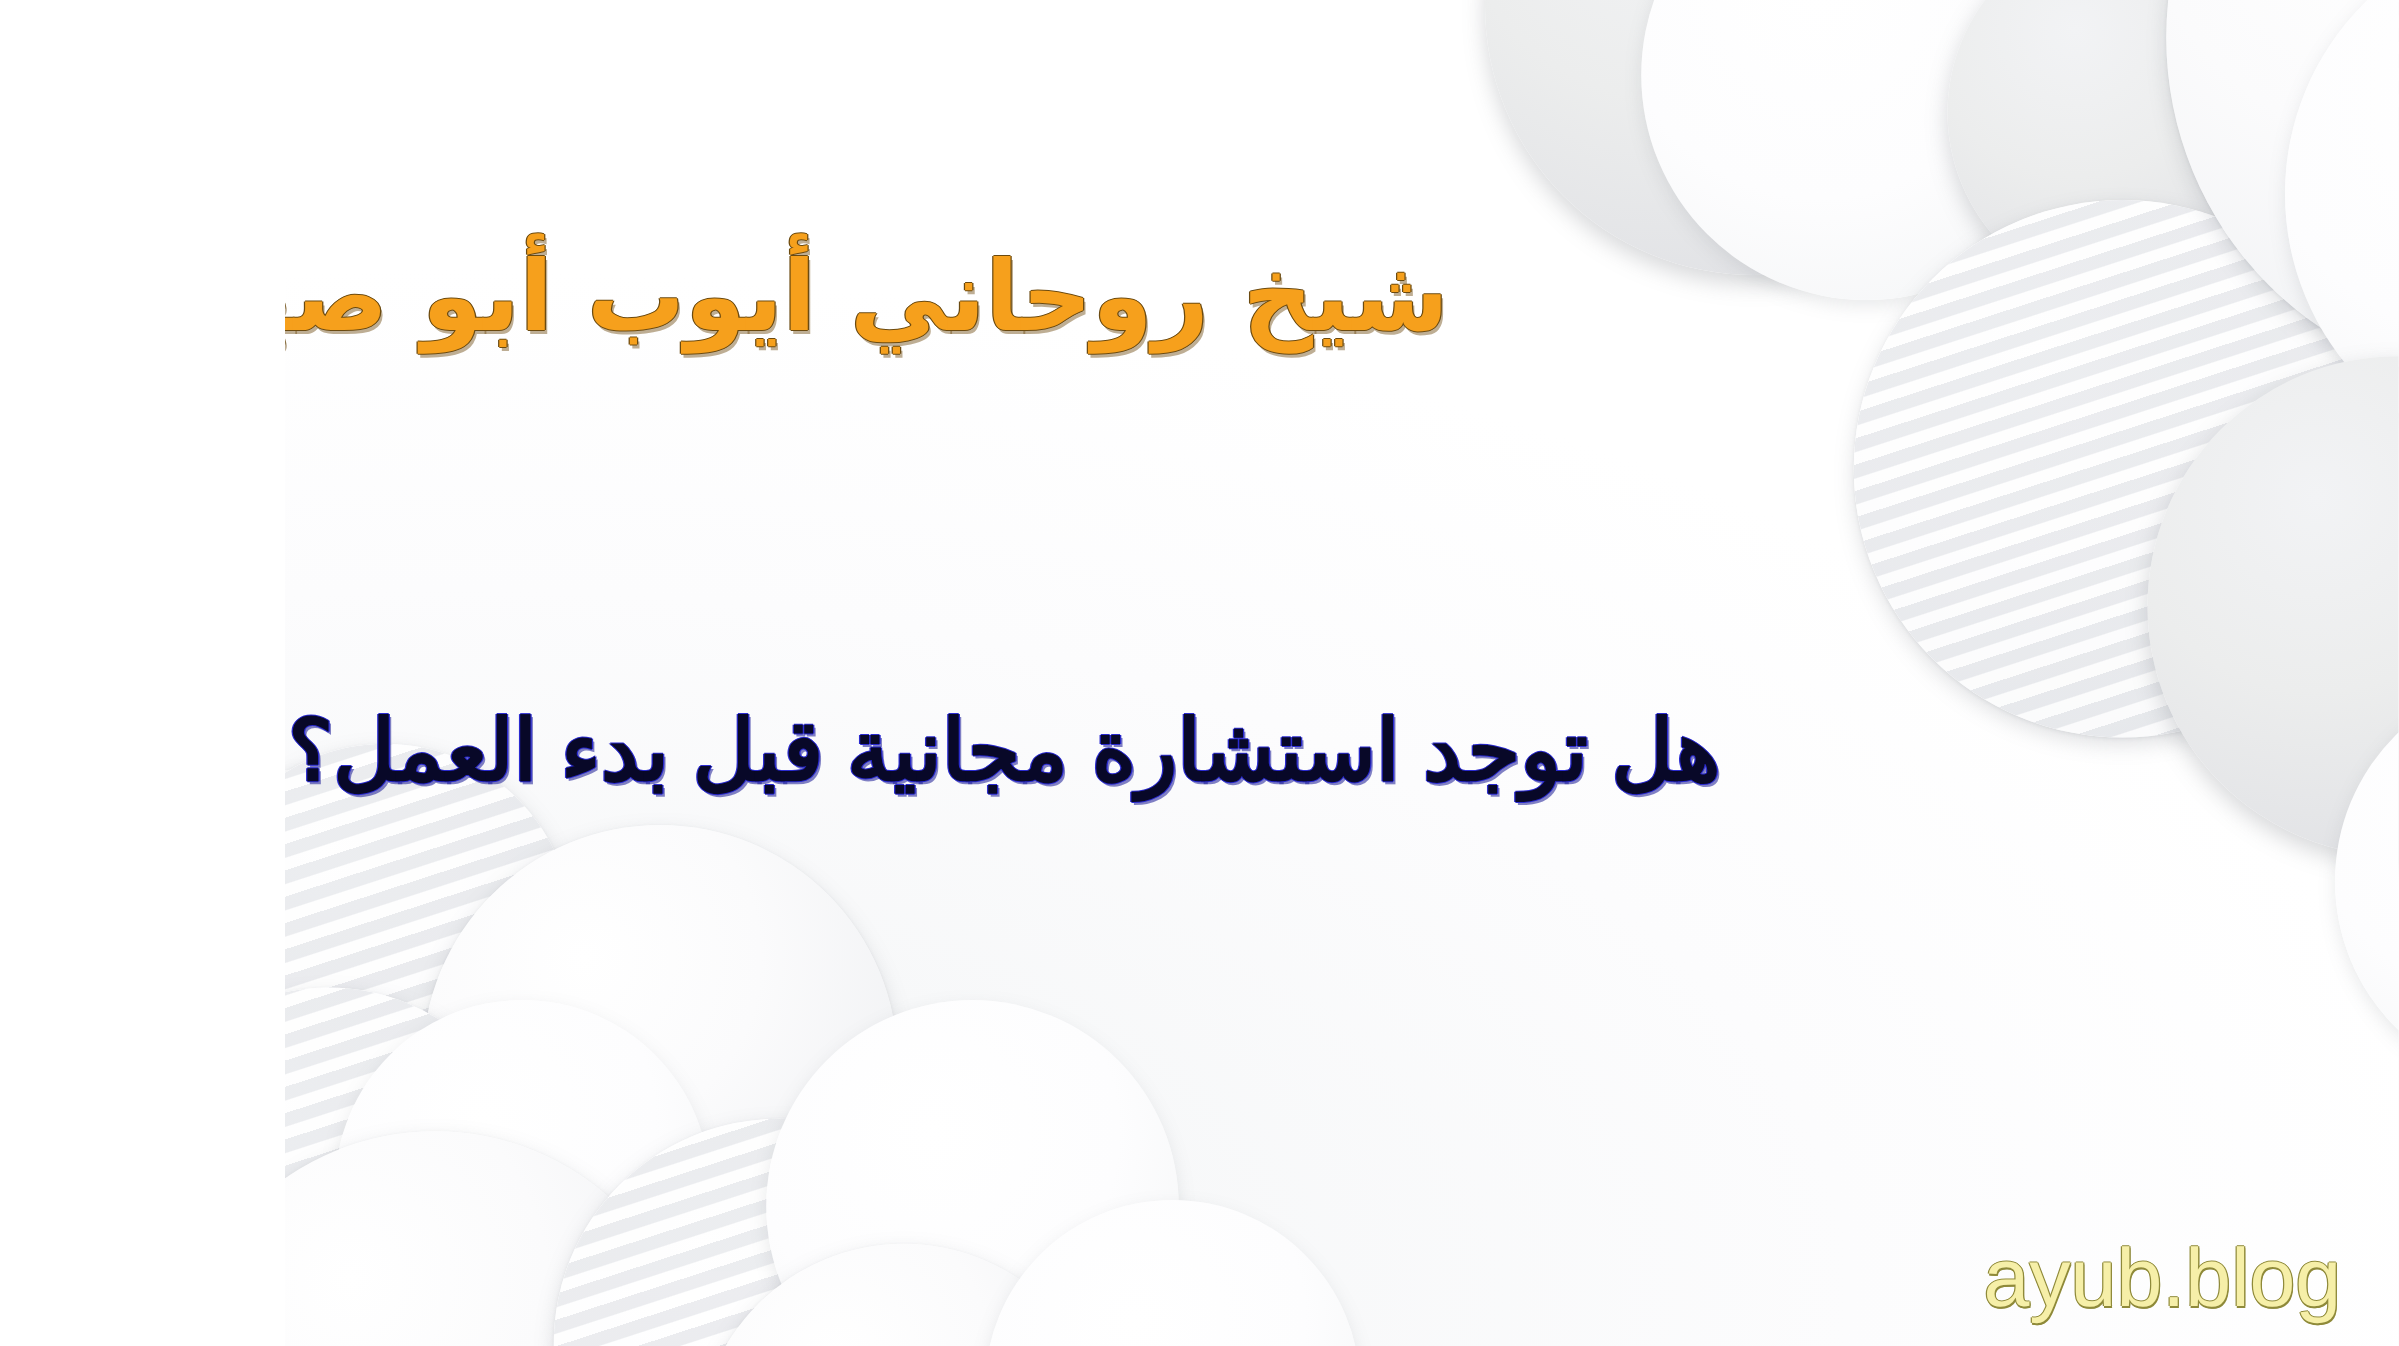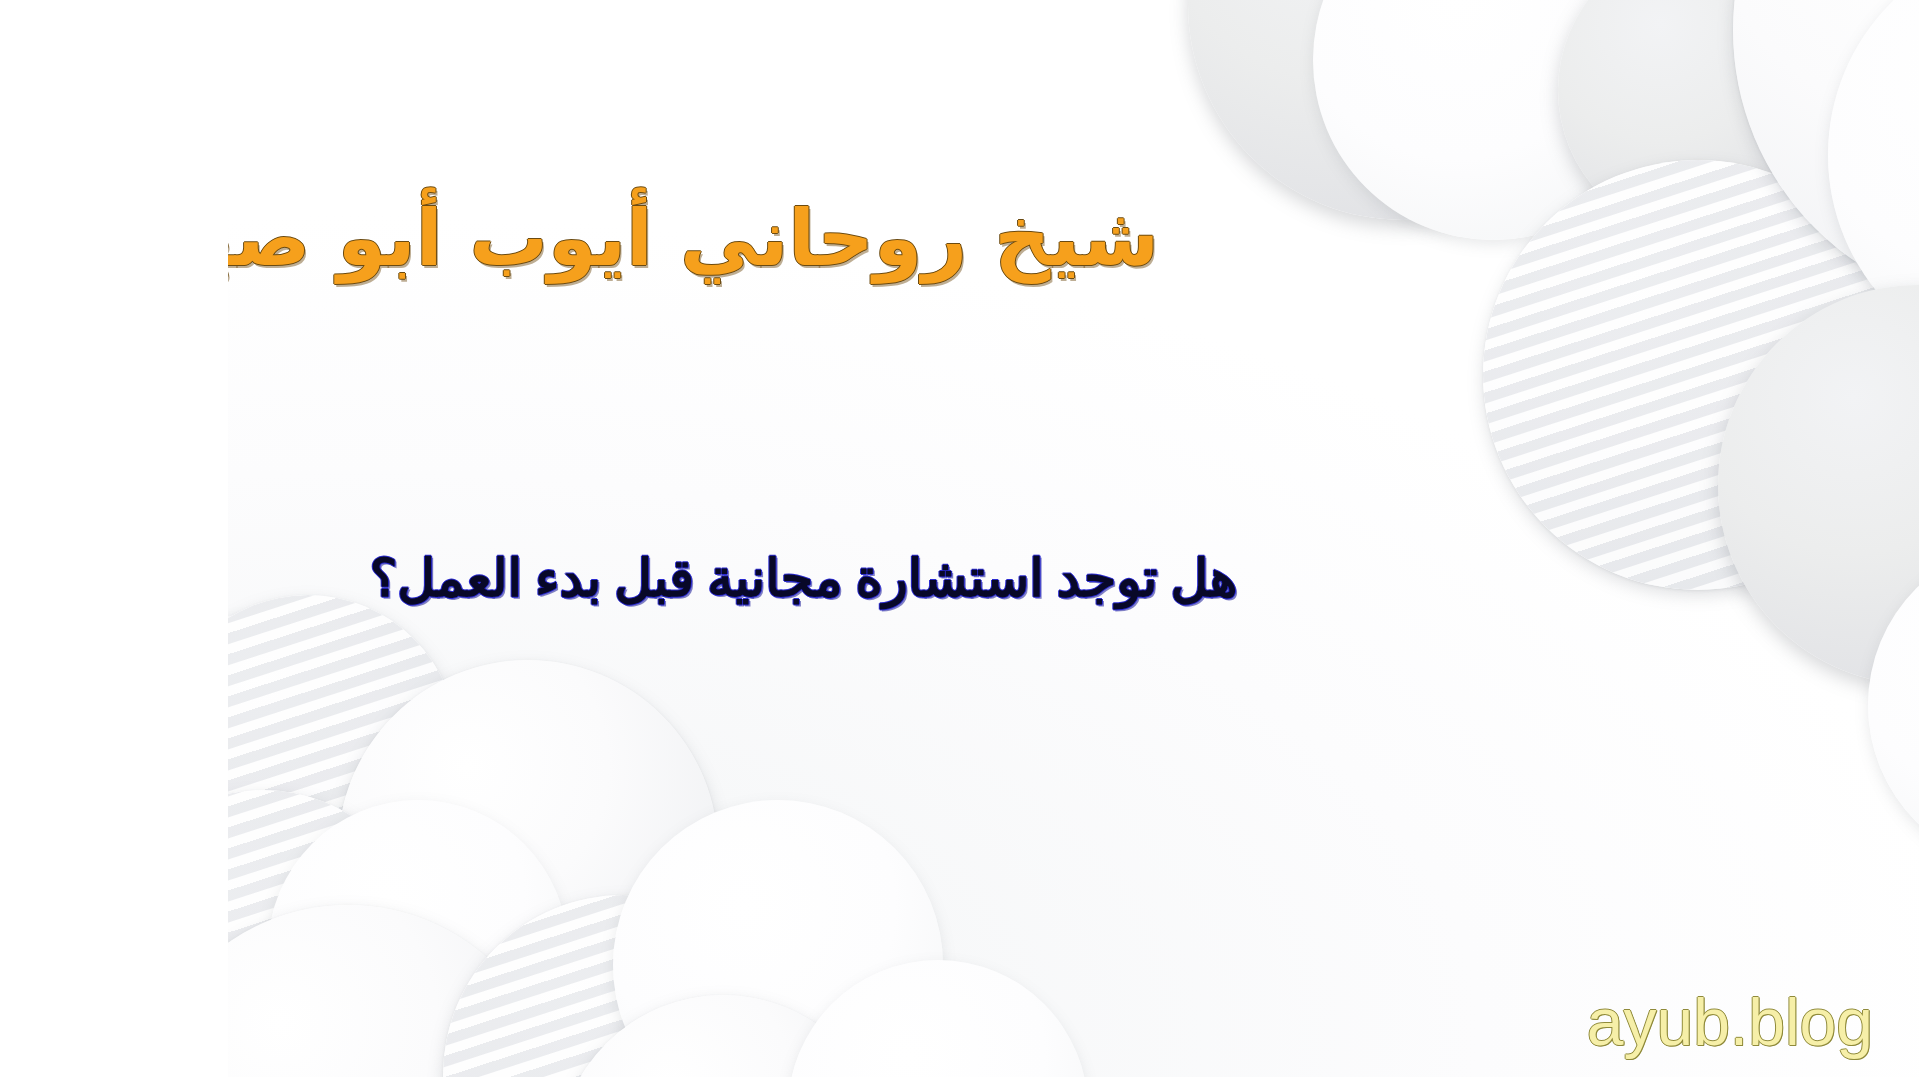--- a/index.html
+++ b/index.html
@@ -92,23 +92,23 @@
   .question-row {
     position: absolute;
     left: 0;
     right: 0;
     top: 505px;
     text-align: center;
     padding-right: 540px;
   }
   .question {
     display: inline-block;
-    font-family: Liberation Serif, serif;
+    font-family: Liberation Sans, sans-serif;
     font-weight: 700;
-    font-size: 52px;
+    font-size: 68px;
     line-height: 1.2;
     color: #080828;
     letter-spacing: 0.5px;
     text-shadow:
       1px 0 0 #2b2bd0, -1px 0 0 #2b2bd0,
       0 1px 0 #2b2bd0, 0 -1px 0 #2b2bd0,
       2px 2px 0 rgba(25,25,150,0.55);
     direction: rtl;
     white-space: nowrap;
   }

